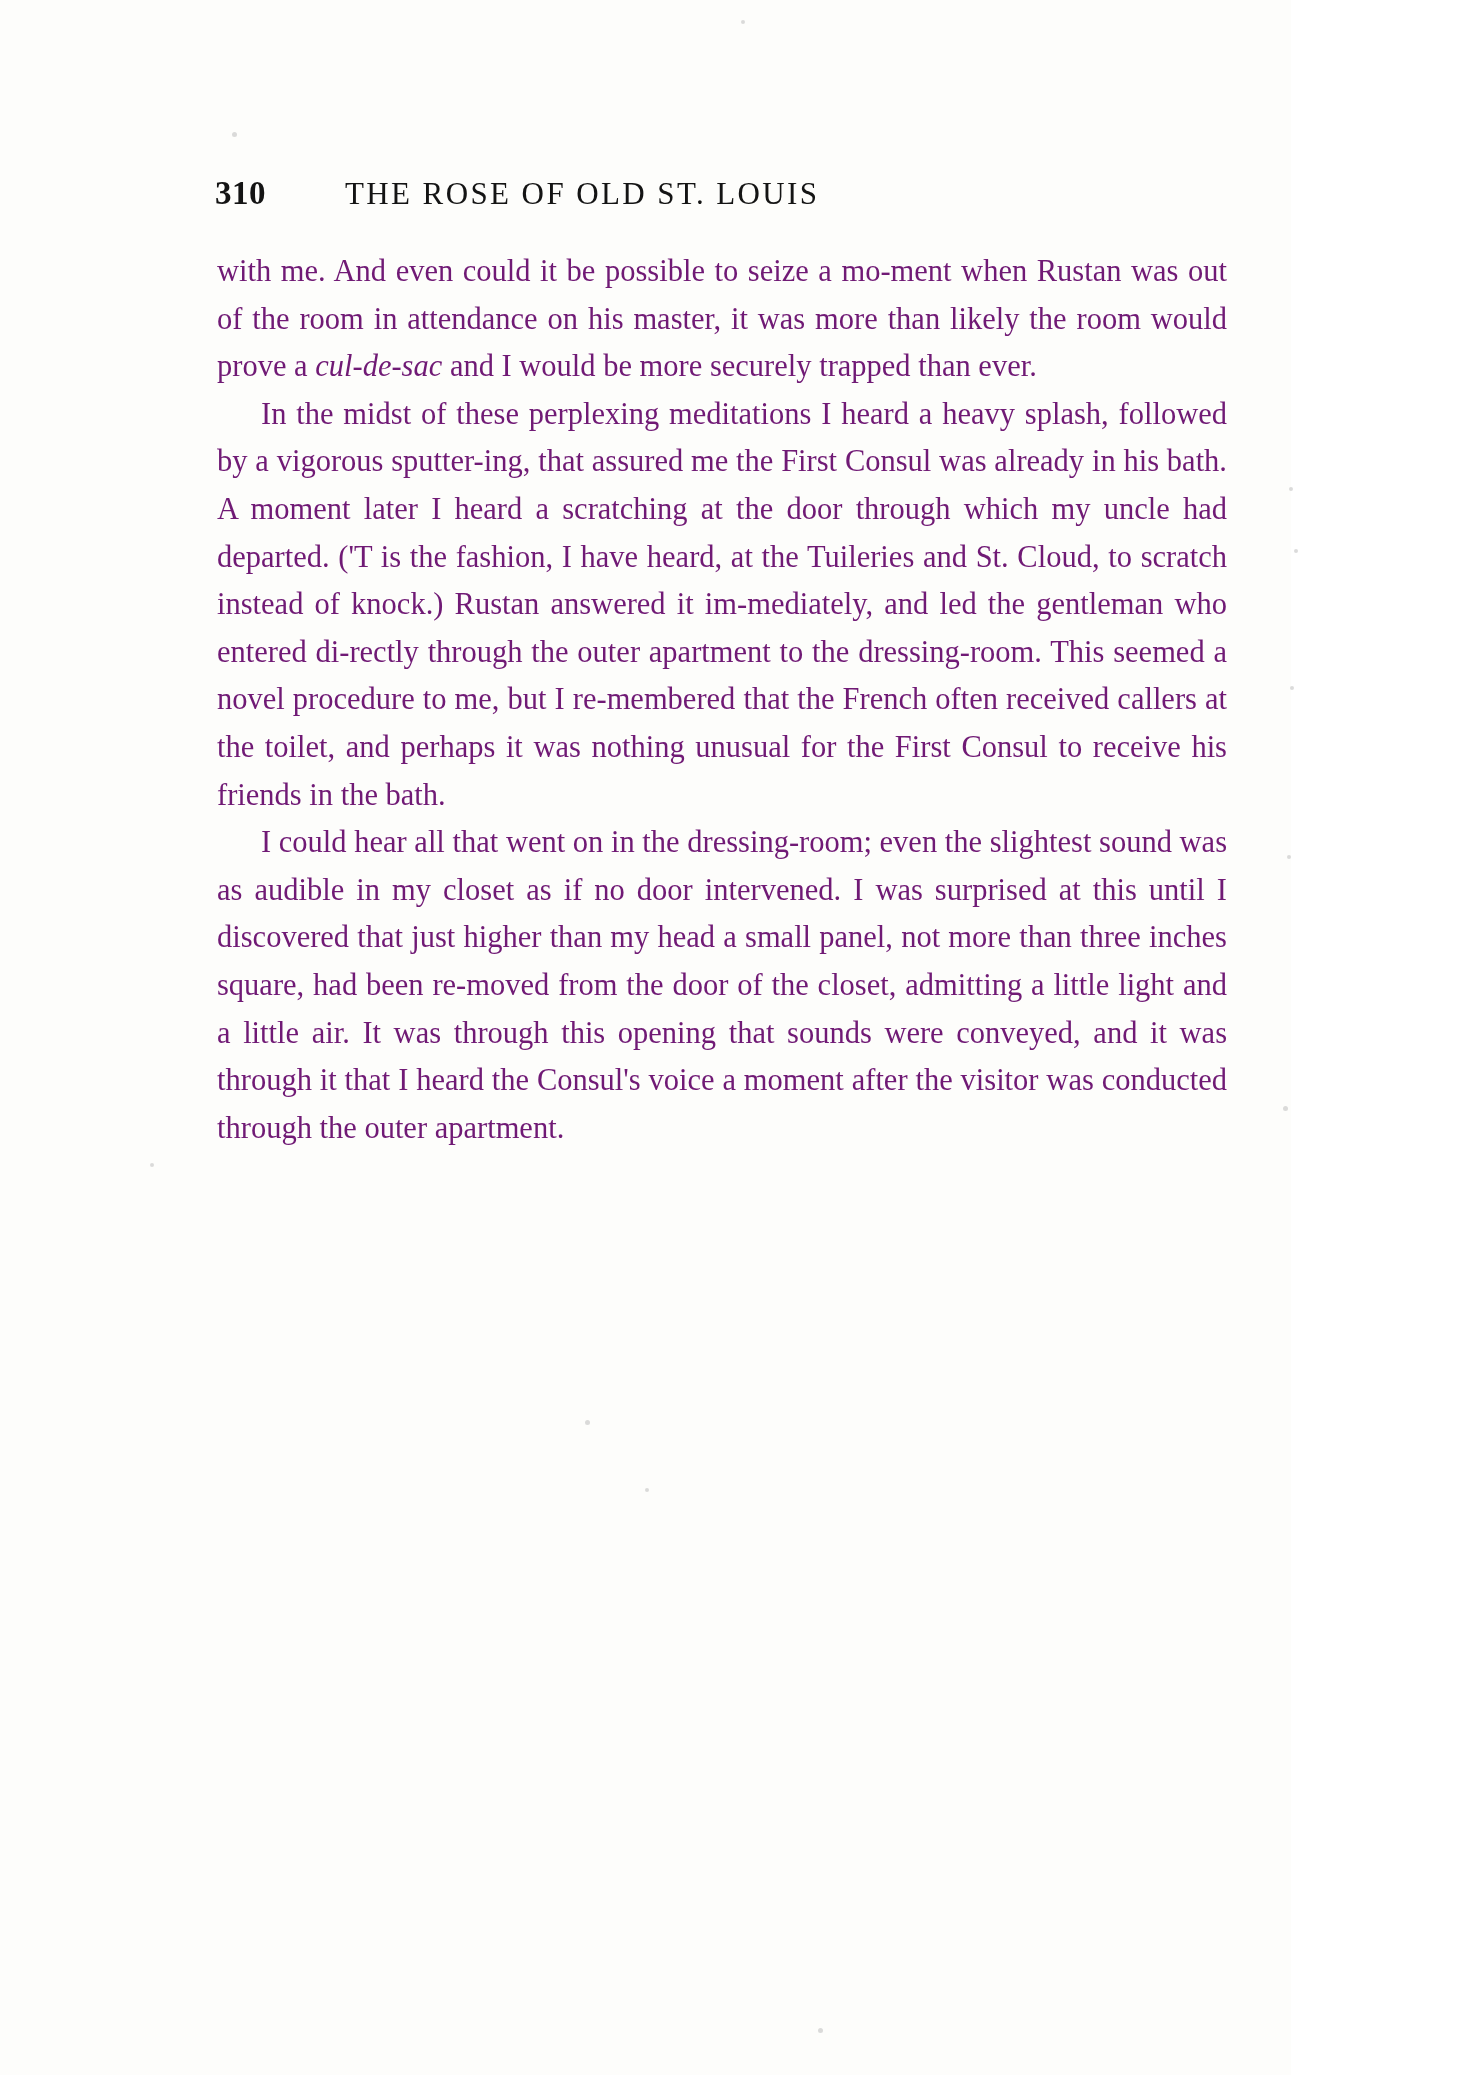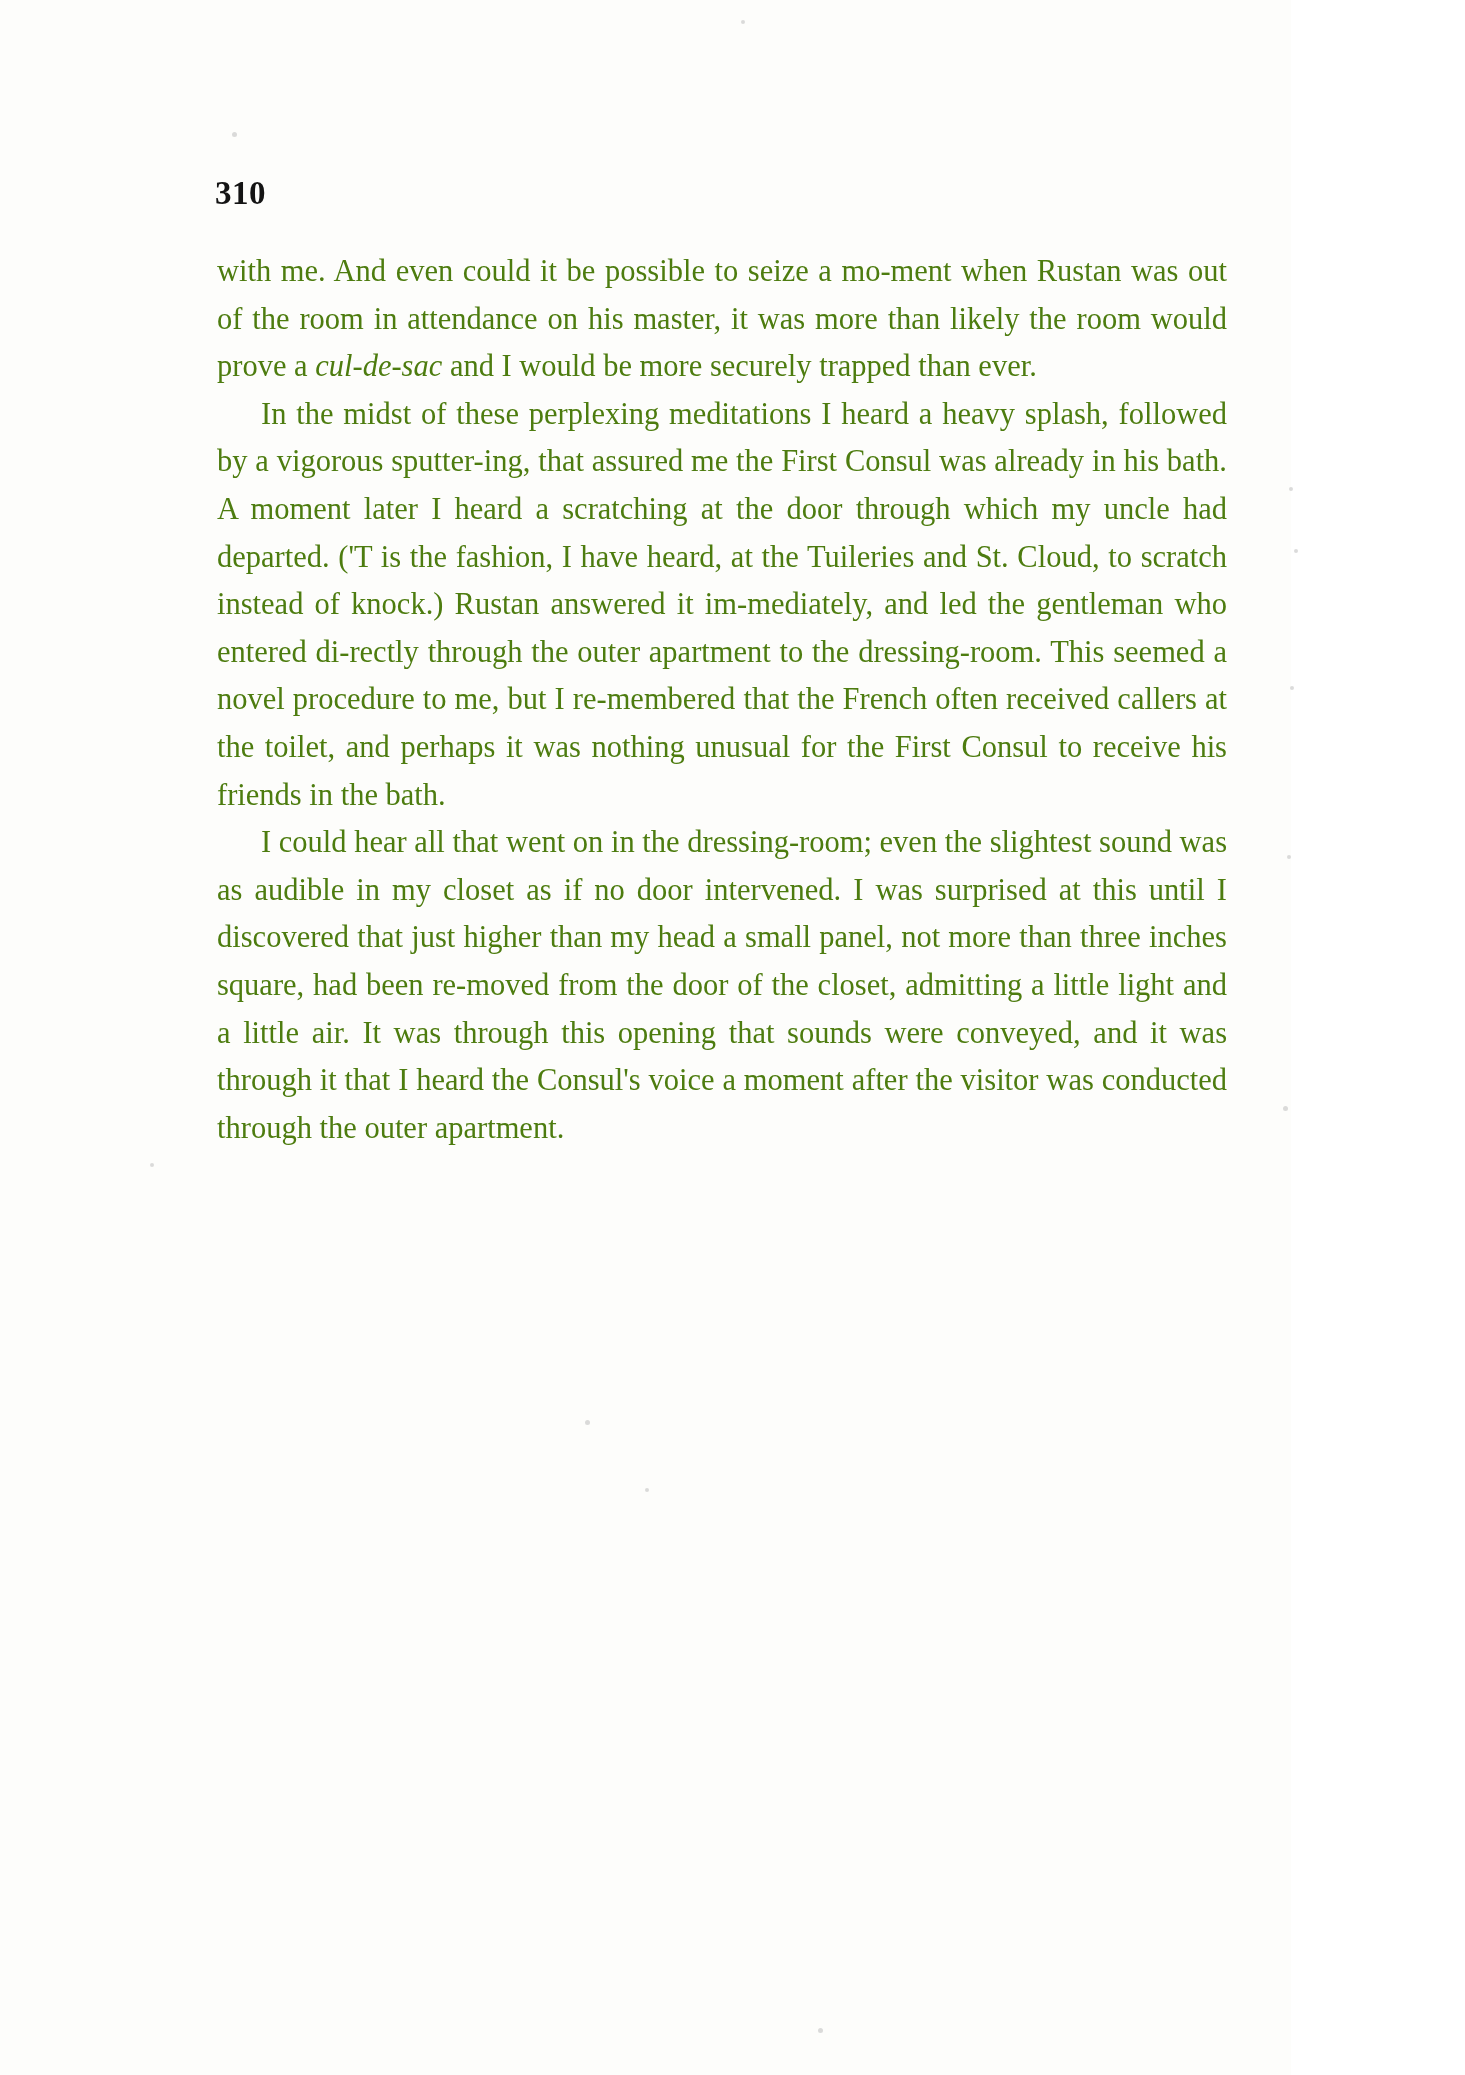--- a/index.html
+++ b/index.html
@@ -44,21 +44,21 @@
     white-space: nowrap;
   }
   .body-text {
     position: absolute;
     top: 248px;
     left: 217px;
     width: 1010px;
     font-size: 30.5px;
     line-height: 47.6px;
     text-align: justify;
-    color: #4d7c0f;
+    color: #701a75;
   }
   .body-text p {
     margin: 0;
     text-indent: 44px;
   }
   .body-text p.noindent {
     text-indent: 0;
   }
   .body-text i {
     font-style: italic;
@@ -83,20 +83,21 @@
   <div class="speck" style="left:1290px; top:686px; width:4px; height:4px;"></div>
   <div class="speck" style="left:1287px; top:855px; width:4px; height:4px;"></div>
   <div class="speck" style="left:1283px; top:1106px; width:5px; height:5px;"></div>
   <div class="speck" style="left:150px; top:1163px; width:4px; height:4px;"></div>
   <div class="speck" style="left:585px; top:1420px; width:5px; height:5px;"></div>
   <div class="speck" style="left:645px; top:1488px; width:4px; height:4px;"></div>
   <div class="speck" style="left:818px; top:2028px; width:5px; height:5px;"></div>
 
   <div class="page-header">
     <span class="folio">310</span>
+    <span class="running-head">THE ROSE OF OLD ST. LOUIS</span>
   </div>
 
   <div class="body-text">
       <p class="noindent"><span>with me.  And even could it be possible to seize a mo-ment when Rustan was out of the room in attendance on his master, it was more than likely the room would prove a </span><i>cul-de-sac</i><span> and I would be more securely trapped than ever.</span></p>
       <p><span>In the midst of these perplexing meditations I heard a heavy splash, followed by a vigorous sputter-ing, that assured me the First Consul was already in his bath.  A moment later I heard a scratching at the door through which my uncle had departed.  ('T is the fashion, I have heard, at the Tuileries and St. Cloud, to scratch instead of knock.)  Rustan answered it im-mediately, and led the gentleman who entered di-rectly through the outer apartment to the dressing-room.  This seemed a novel procedure to me, but I re-membered that the French often received callers at the toilet, and perhaps it was nothing unusual for the First Consul to receive his friends in the bath.</span></p>
       <p><span>I could hear all that went on in the dressing-room; even the slightest sound was as audible in my closet as if no door intervened.  I was surprised at this until I discovered that just higher than my head a small panel, not more than three inches square, had been re-moved from the door of the closet, admitting a little light and a little air.  It was through this opening that sounds were conveyed, and it was through it that I heard the Consul's voice a moment after the visitor was conducted through the outer apartment.</span></p>
     </div>
 
 </div>
 

